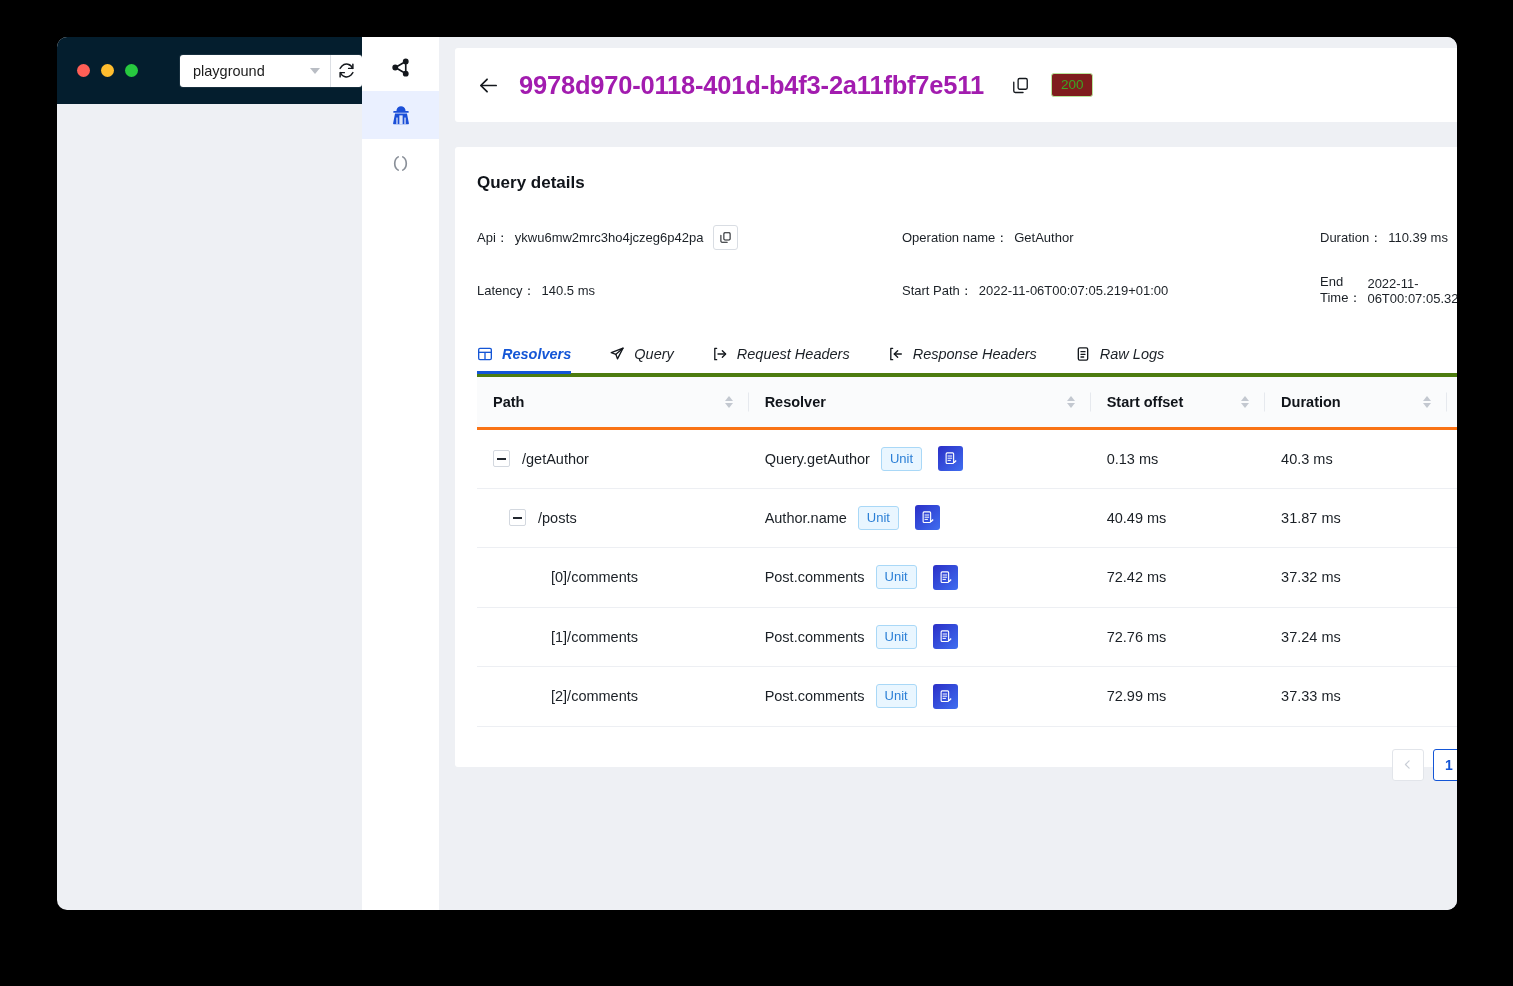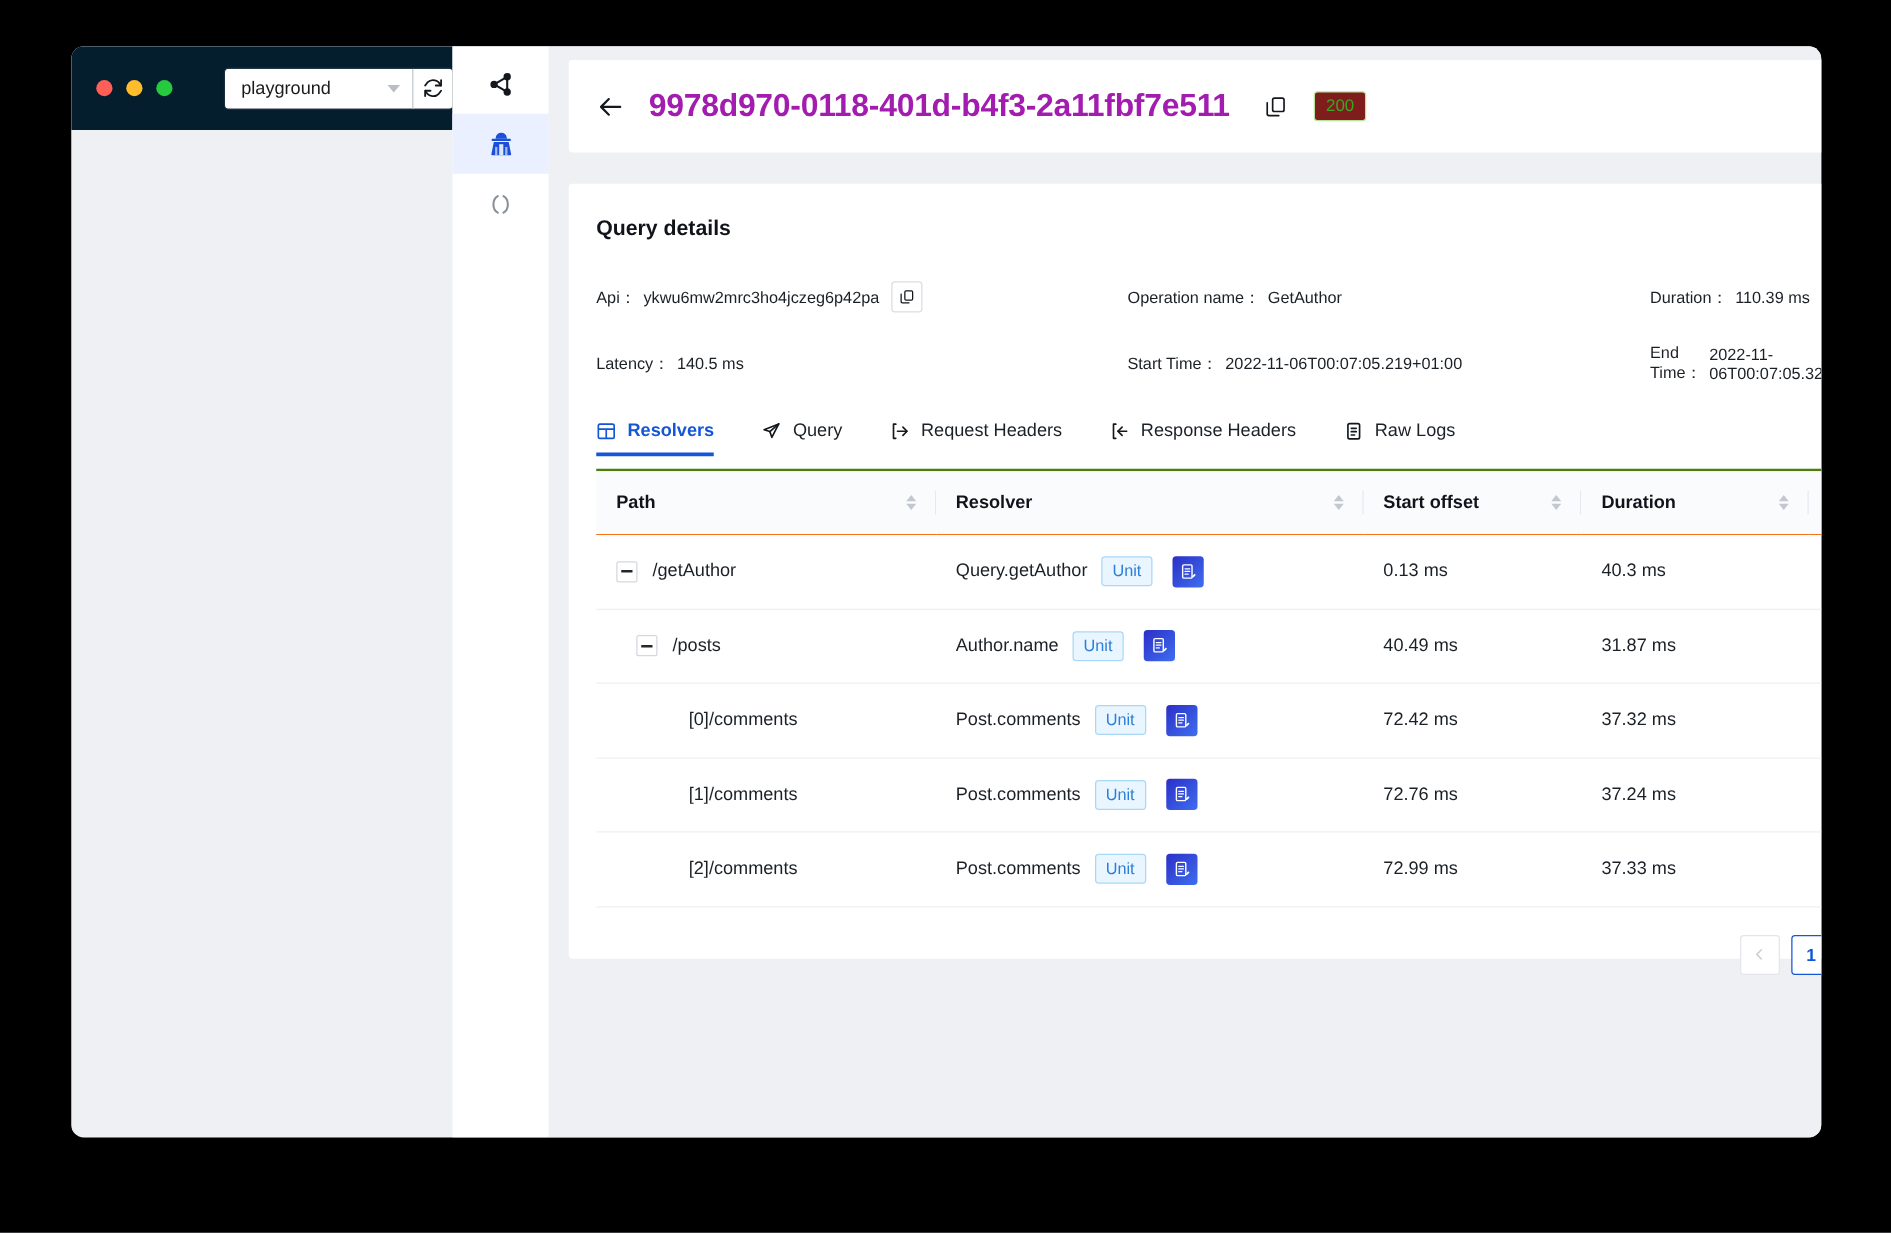--- a/index.html
+++ b/index.html
@@ -151,24 +151,25 @@
     border: 1px solid #d9dde3;
     border-radius: 3px;
     display: flex; align-items: center; justify-content: center;
     cursor: pointer;
   }
 
   
   .tabs {
     margin-top: 30px;
     display: flex;
-    align-items: flex-start;
+    align-items: flex-end;
     gap: 0;
-    border-bottom: 2px solid #4d7c0f;
+    border-bottom: 4px solid #4d7c0f;
     height: 40px;
+    font-style: italic;
   }
   .tab {
     display: flex; align-items: center; gap: 9px;
     padding: 0 0 11px 0;
     margin-right: 38px;
     font-size: 14.5px;
     color: #1b2026;
     cursor: pointer;
     position: relative;
   }
@@ -187,21 +188,21 @@
     border-collapse: collapse;
     margin-top: 0;
   }
   table.resolvers thead th {
     background: #fafbfc;
     text-align: left;
     font-size: 14.5px;
     font-weight: bold;
     color: #10141a;
     padding: 17px 0 17px 16px;
-    border-bottom: 1px solid #f97316;
+    border-bottom: 3px solid #f97316;
     position: relative;
   }
   .th-inner { display: flex; align-items: center; justify-content: space-between; padding-right: 16px; }
   .sorter { display: flex; flex-direction: column; gap: 2px; cursor: pointer; }
   .sorter i {
     display: block; width: 0; height: 0;
     border-left: 4.5px solid transparent;
     border-right: 4.5px solid transparent;
   }
   .sorter i.up { border-bottom: 5px solid #c3c8d0; }
@@ -381,21 +382,21 @@
           </div>
           <div class="meta-item">
             <span class="meta-label">Duration：</span>
             <span class="meta-value">110.39 ms</span>
           </div>
           <div class="meta-item">
             <span class="meta-label">Latency：</span>
             <span class="meta-value">140.5 ms</span>
           </div>
           <div class="meta-item">
-            <span class="meta-label">Start Time：</span>
+            <span class="meta-label">Start Path：</span>
             <span class="meta-value">2022-11-06T00:07:05.219+01:00</span>
           </div>
           <div class="meta-item">
             <span class="meta-label">End Time：</span>
             <span class="meta-value">2022-11-06T00:07:05.329+01:00</span>
           </div>
         </div>
 
         <div class="tabs">
           <div class="tab active">

